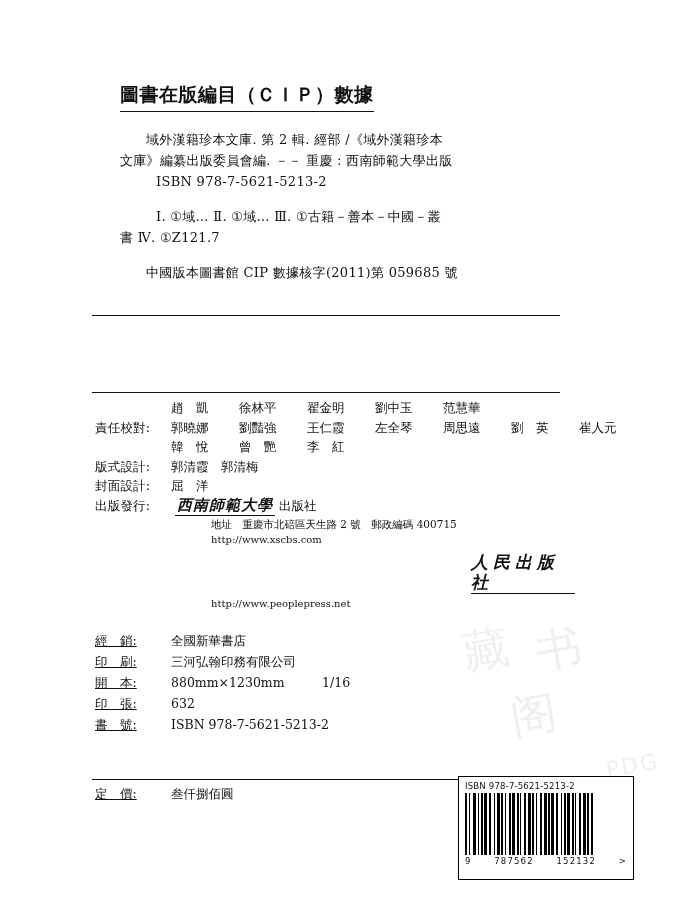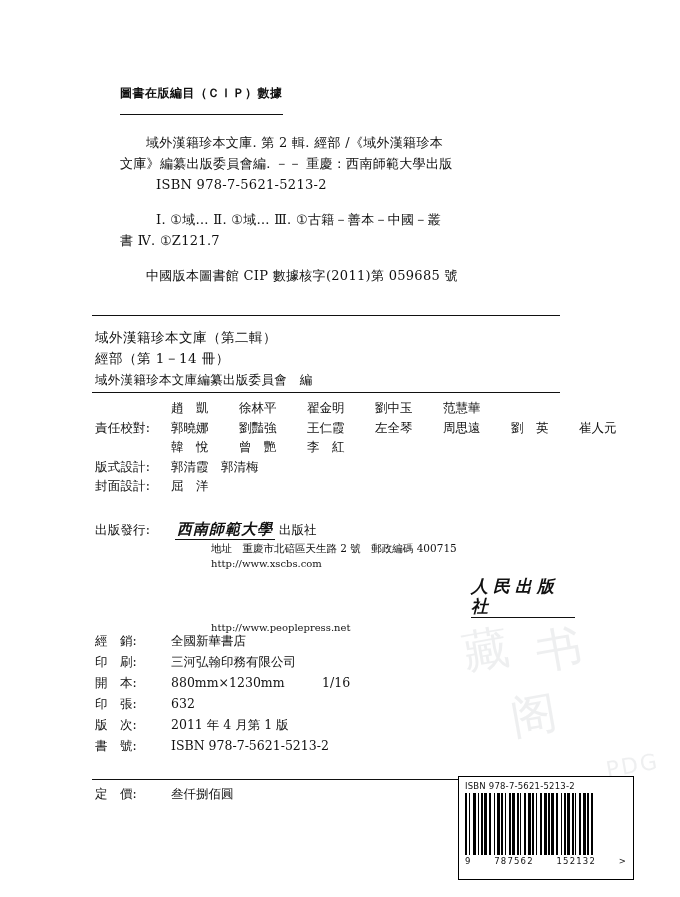--- a/index.html
+++ b/index.html
@@ -21,26 +21,26 @@
     width: 680px;
     height: 897px;
   }
   .cip-block {
     position: absolute;
     left: 120px;
     top: 82px;
     width: 440px;
   }
   .cip-title {
-    font-size: 12px;
+    font-size: 19px;
     font-weight: bold;
     letter-spacing: 0.5px;
     border-bottom: 1.6px solid #111;
     display: inline-block;
-    padding-bottom: 12px;
+    padding-bottom: 3px;
   }
   .cip-body {
     margin-top: 17px;
     font-size: 13px;
     line-height: 21px;
     letter-spacing: 0.3px;
   }
   .cip-body p {
     margin: 0;
   }
@@ -100,21 +100,20 @@
     display: flex;
   }
   .names span {
     display: inline-block;
     width: 68px;
   }
 
   .pub-line {
     display: flex;
     align-items: flex-start;
-    margin-top: 24px;
   }
   .logo-xn {
     font-family: "DejaVu Serif", serif;
     font-weight: bold;
     font-style: italic;
     font-size: 15px;
     letter-spacing: 1px;
     margin: 0 4px;
     border-bottom: 1px solid #111;
     padding: 0 2px;
@@ -154,20 +153,21 @@
     line-height: 21px;
   }
   .spec-row { display: flex; align-items: baseline; }
   .spec-label {
     width: 76px;
     flex: 0 0 76px;
     display: flex;
     justify-content: space-between;
     padding-right: 8px;
     box-sizing: border-box;
+    text-decoration: underline;
   }
 
   .hr-3 {
     position: absolute;
     left: 92px;
     top: 779px;
     width: 468px;
     border-top: 1.2px solid #111;
   }
 
@@ -260,25 +260,20 @@
       <div class="cip-gap"></div>
       <p class="indent3">Ⅰ. ①域… Ⅱ. ①域… Ⅲ. ①古籍－善本－中國－叢</p>
       <p>書 Ⅳ. ①Z121.7</p>
       <div class="cip-gap"></div>
       <p class="indent2">中國版本圖書館 CIP 數據核字(2011)第 059685 號</p>
     </div>
   </div>
 
   <div class="hr-main"></div>
 
-  <div class="title-block">
-    <div class="t1">域外漢籍珍本文庫（第二輯）</div>
-    <div class="t2">經部（第 1－14 冊）</div>
-    <div class="t3">域外漢籍珍本文庫編纂出版委員會　編</div>
-  </div>
 
   <div class="hr-2"></div>
 
   <div class="credits">
 
 
     <div class="cred-row">
       <div class="cred-label"></div>
       <div class="cred-val names">
         <span>趙　凱</span>
@@ -350,24 +345,20 @@
     </div>
     <div class="spec-row">
       <div class="spec-label">開　本:</div>
       <div class="spec-value">880mm×1230mm　　　1/16</div>
     </div>
     <div class="spec-row">
       <div class="spec-label">印　張:</div>
       <div class="spec-value">632</div>
     </div>
     <div class="spec-row">
-      <div class="spec-label">版　次:</div>
-      <div class="spec-value">2011 年 4 月第 1 版</div>
-    </div>
-    <div class="spec-row">
       <div class="spec-label">書　號:</div>
       <div class="spec-value">ISBN 978-7-5621-5213-2</div>
     </div>
   </div>
 
   <div class="hr-3"></div>
 
   <div class="price">
     <div class="spec-label" style="display:flex;justify-content:space-between;padding-right:8px;box-sizing:border-box;">定　價:</div>
     <div>叁仟捌佰圓</div>

